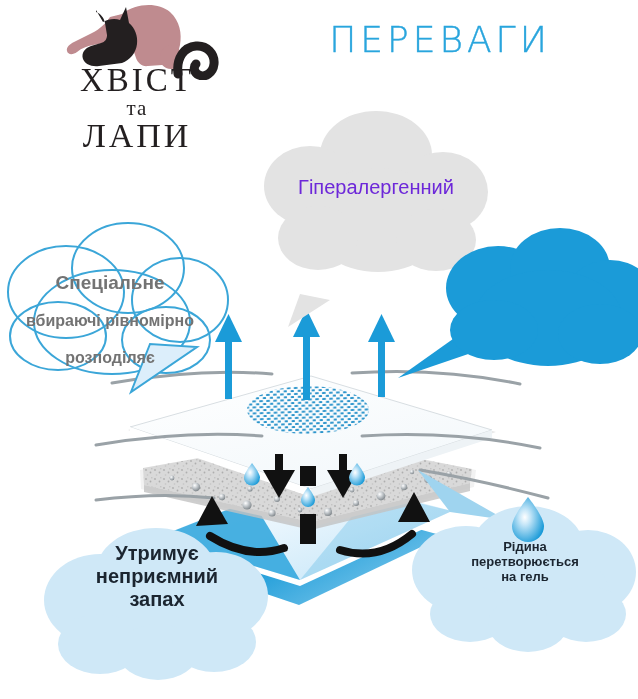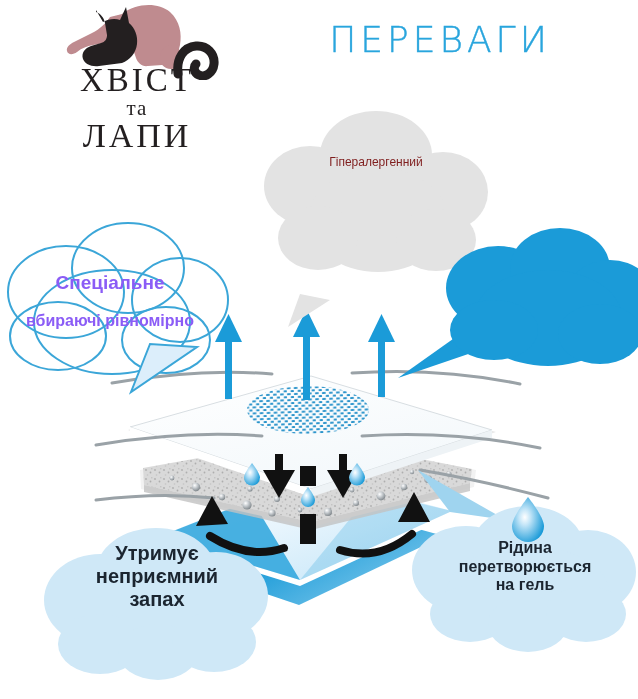--- a/index.html
+++ b/index.html
@@ -41,39 +41,39 @@
   }
 
   
   .bub-text{
     position:absolute;
     text-align:center;
     line-height:1.16;
     white-space:pre-line;
   }
   #t-hypo{
-    left:276px;top:156px;width:200px;
-    font-size:12px;color:#7f1d1d;
+    left:276px;top:176px;width:200px;
+    font-size:20px;color:#6d28d9;
   }
   #t-emboss{
     left:10px;top:253px;width:200px;
-    font-size:16px;color:#8b5cf6;font-weight:bold;
+    font-size:16px;color:#737373;font-weight:bold;
   }
   #t-emboss .big{font-size:19px;}
   #t-fast{
     left:464px;top:283px;width:140px;
     font-size:19px;color:#ffffff;font-weight:bold;
   }
   #t-odor{
     left:62px;top:542px;width:190px;
     font-size:20px;color:#1b2530;font-weight:bold;
   }
   #t-gel{
     left:424px;top:539px;width:202px;
-    font-size:16px;color:#1b2530;font-weight:bold;
+    font-size:13px;color:#1b2530;font-weight:bold;
   }
 </style>
 </head>
 <body>
 
 <div id="stage">
 
   <svg class="layer" viewBox="0 0 638 699">
     <defs>
       <linearGradient id="gBlueTop" x1="0" y1="0" x2="1" y2="1">
@@ -338,20 +338,21 @@
       <div class="logo-l2">та</div>
       <div class="logo-l3">ЛАПИ</div>
     </div>
   </div>
 
   <div id="t-hypo" class="bub-text">Гіпералергенний</div>
 
   <div id="t-emboss" class="bub-text">
     <div class="big">Спеціальне</div>
     <div>вбираючі рівномірно</div>
+    <div>розподіляє</div>
   </div>
 
   <div id="t-odor" class="bub-text">Утримує
 неприємний
 запах</div>
   <div id="t-gel" class="bub-text">Рідина
 перетворюється
 на гель</div>
 
 </div>

